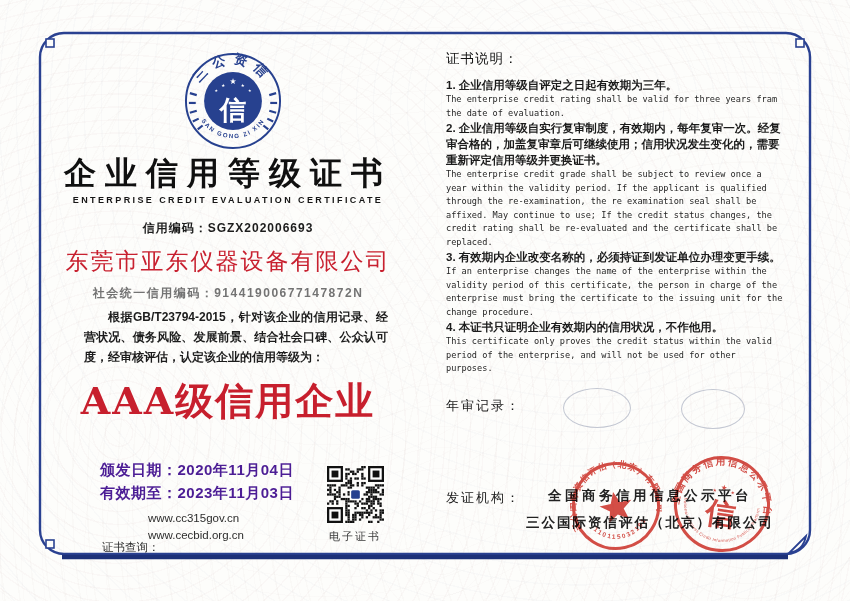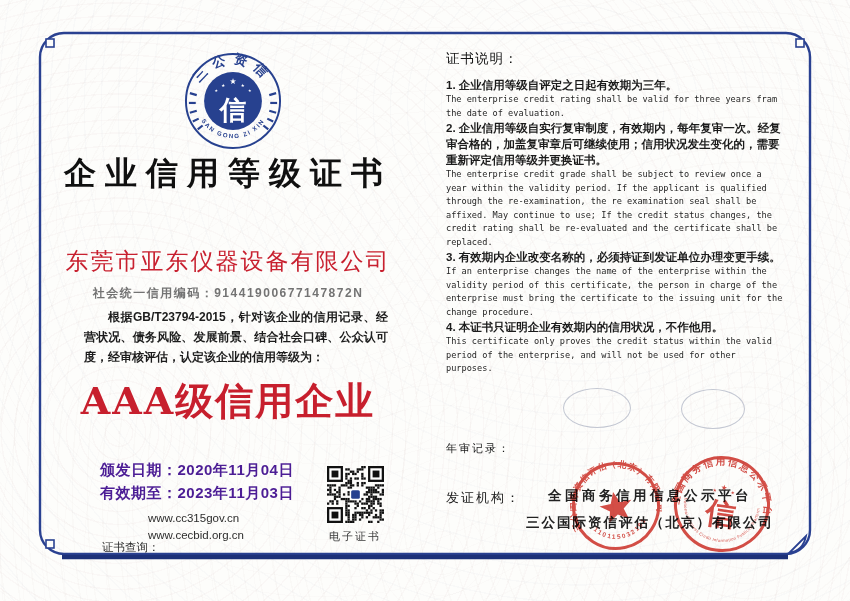--- a/index.html
+++ b/index.html
@@ -40,21 +40,21 @@
   .dateline{font-size:15px;font-weight:bold;color:#4c1d95;letter-spacing:.5px;}
   .queryline{font-size:11.5px;color:#2d2d2d;}
   .qr-label{left:323px;top:529px;width:64px;text-align:center;
     font-size:11px;letter-spacing:2px;color:#3a3a3a;}
   
   .instr-title{left:446px;top:50px;font-size:13.5px;font-weight:normal;color:#141414;letter-spacing:1px;}
   .instr-list{left:446px;top:77px;width:338px;}
   .instr-cn{font-size:11.5px;font-weight:bold;line-height:16px;color:#1b1b1b;}
   .instr-en{font-family:"DejaVu Sans Mono","Liberation Mono",monospace;
     font-size:8.6px;line-height:13.5px;color:#262626;}
-  .annual-label{left:446px;top:397px;font-size:11px;color:#1b1b1b;letter-spacing:2px;margin-top:44px;}
+  .annual-label{left:446px;top:397px;font-size:13px;color:#1b1b1b;letter-spacing:2px;}
   .oval{border:1px solid #c3c7d2;border-radius:50%;}
   .issuer-label{left:446px;top:489px;font-size:13px;color:#1b1b1b;letter-spacing:2px;}
   .issuer1{left:520px;top:487px;width:260px;text-align:center;
     font-size:13.5px;font-weight:600;letter-spacing:3.5px;color:#222;}
   .issuer2{left:500px;top:514px;width:300px;text-align:center;
     font-size:13.5px;font-weight:600;letter-spacing:2px;color:#222;}
   .seal{mix-blend-mode:multiply;opacity:.88;}
 </style>
 </head>
 <body>
@@ -117,21 +117,25 @@
       <text x="50" y="33" font-size="8" text-anchor="middle">★</text>
       <text x="40" y="36" font-size="4.5" text-anchor="middle">★</text>
       <text x="60" y="36" font-size="4.5" text-anchor="middle">★</text>
       <text x="33" y="41" font-size="4" text-anchor="middle">★</text>
       <text x="67" y="41" font-size="4" text-anchor="middle">★</text>
     </g>
     <text x="50" y="68" font-size="27" font-weight="bold" fill="#ffffff" text-anchor="middle">信</text>
   </svg>
 
   <div class="abs title">企业信用等级证书</div>
-
+  <div class="abs subtitle">ENTERPRISE CREDIT EVALUATION CERTIFICATE</div>
+
+  <div class="abs creditno">
+    <span>信用编码：</span><span>SGZX202006693</span>
+  </div>
 
   <div class="abs company">东莞市亚东仪器设备有限公司</div>
 
   <div class="abs uscc">
     <span>社会统一信用编码：</span><span>91441900677147872N</span>
   </div>
 
   <div class="abs statement">根据GB/T23794-2015，针对该企业的信用记录、经营状况、债务风险、发展前景、结合社会口碑、公众认可度，经审核评估，认定该企业的信用等级为：</div>
 
   <div class="abs rating">AAA级信用企业</div>

